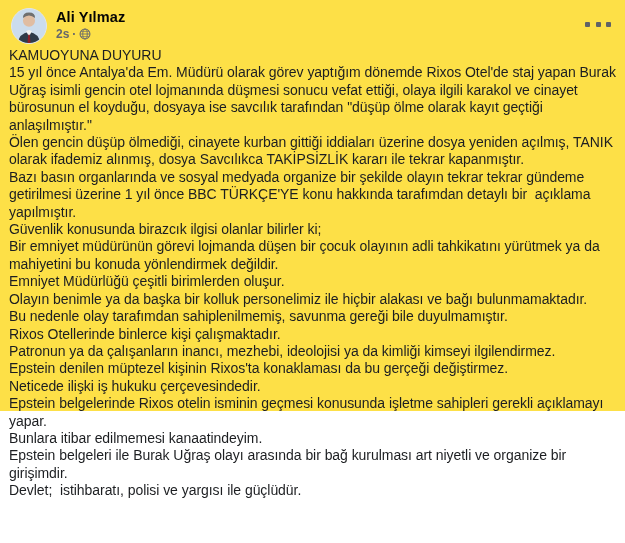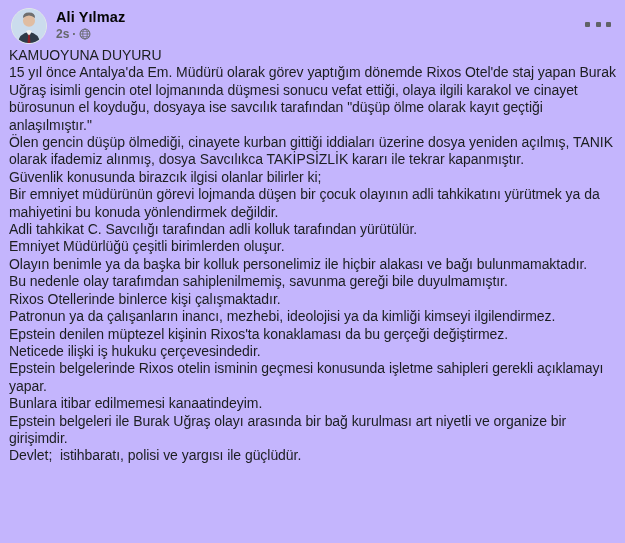--- a/index.html
+++ b/index.html
@@ -11,22 +11,22 @@
     width: 625px;
     height: 543px;
     background: #ffffff;
     font-family: "Liberation Sans", sans-serif;
     color: #050505;
     overflow: hidden;
   }
 
   .post {
     width: 625px;
-    height: 543px;
-    background: #c4b5fd;
+    height: 411px;
+    background: #fde047;
     box-sizing: border-box;
     position: relative;
   }
 
   
   .post-header {
     display: flex;
     align-items: flex-start;
     padding: 8px 10px 0 11px;
     height: 44px;
@@ -162,23 +162,23 @@
       <span></span>
       <span></span>
     </div>
 
   </div>
 
   <div class="post-body">
     <div class="post-line">KAMUOYUNA DUYURU</div>
     <div class="post-line">15 yıl önce Antalya'da Em. Müdürü olarak görev yaptığım dönemde Rixos Otel'de staj yapan Burak Uğraş isimli gencin otel lojmanında düşmesi sonucu vefat ettiği, olaya ilgili karakol ve cinayet bürosunun el koyduğu, dosyaya ise savcılık tarafından "düşüp ölme olarak kayıt geçtiği anlaşılmıştır."</div>
     <div class="post-line">Ölen gencin düşüp ölmediği, cinayete kurban gittiği iddiaları üzerine dosya yeniden açılmış, TANIK olarak ifademiz alınmış, dosya Savcılıkca TAKİPSİZLİK kararı ile tekrar kapanmıştır.</div>
+    <div class="post-line">Bazı basın organlarında ve sosyal medyada organize bir şekilde olayın tekrar tekrar gündeme getirilmesi üzerine 1 yıl önce BBC TÜRKÇE'YE konu hakkında tarafımdan detaylı bir  açıklama yapılmıştır.</div>
     <div class="post-line">Güvenlik konusunda birazcık ilgisi olanlar bilirler ki;</div>
     <div class="post-line">Bir emniyet müdürünün görevi lojmanda düşen bir çocuk olayının adli tahkikatını yürütmek ya da mahiyetini bu konuda yönlendirmek değildir.</div>
-    <div class="post-line">Adli tahkikat C. Savcılığı tarafından adli kolluk tarafından yürütülür.</div>
     <div class="post-line">Emniyet Müdürlüğü çeşitli birimlerden oluşur.</div>
     <div class="post-line">Olayın benimle ya da başka bir kolluk personelimiz ile hiçbir alakası ve bağı bulunmamaktadır.</div>
     <div class="post-line">Bu nedenle olay tarafımdan sahiplenilmemiş, savunma gereği bile duyulmamıştır.</div>
     <div class="post-line">Rixos Otellerinde binlerce kişi çalışmaktadır.</div>
     <div class="post-line">Patronun ya da çalışanların inancı, mezhebi, ideolojisi ya da kimliği kimseyi ilgilendirmez.</div>
     <div class="post-line">Epstein denilen müptezel kişinin Rixos'ta konaklaması da bu gerçeği değiştirmez.</div>
     <div class="post-line">Neticede ilişki iş hukuku çerçevesindedir.</div>
     <div class="post-line">Epstein belgelerinde Rixos otelin isminin geçmesi konusunda işletme sahipleri gerekli açıklamayı yapar.</div>
     <div class="post-line">Bunlara itibar edilmemesi kanaatindeyim.</div>
     <div class="post-line">Epstein belgeleri ile Burak Uğraş olayı arasında bir bağ kurulması art niyetli ve organize bir girişimdir.</div>

